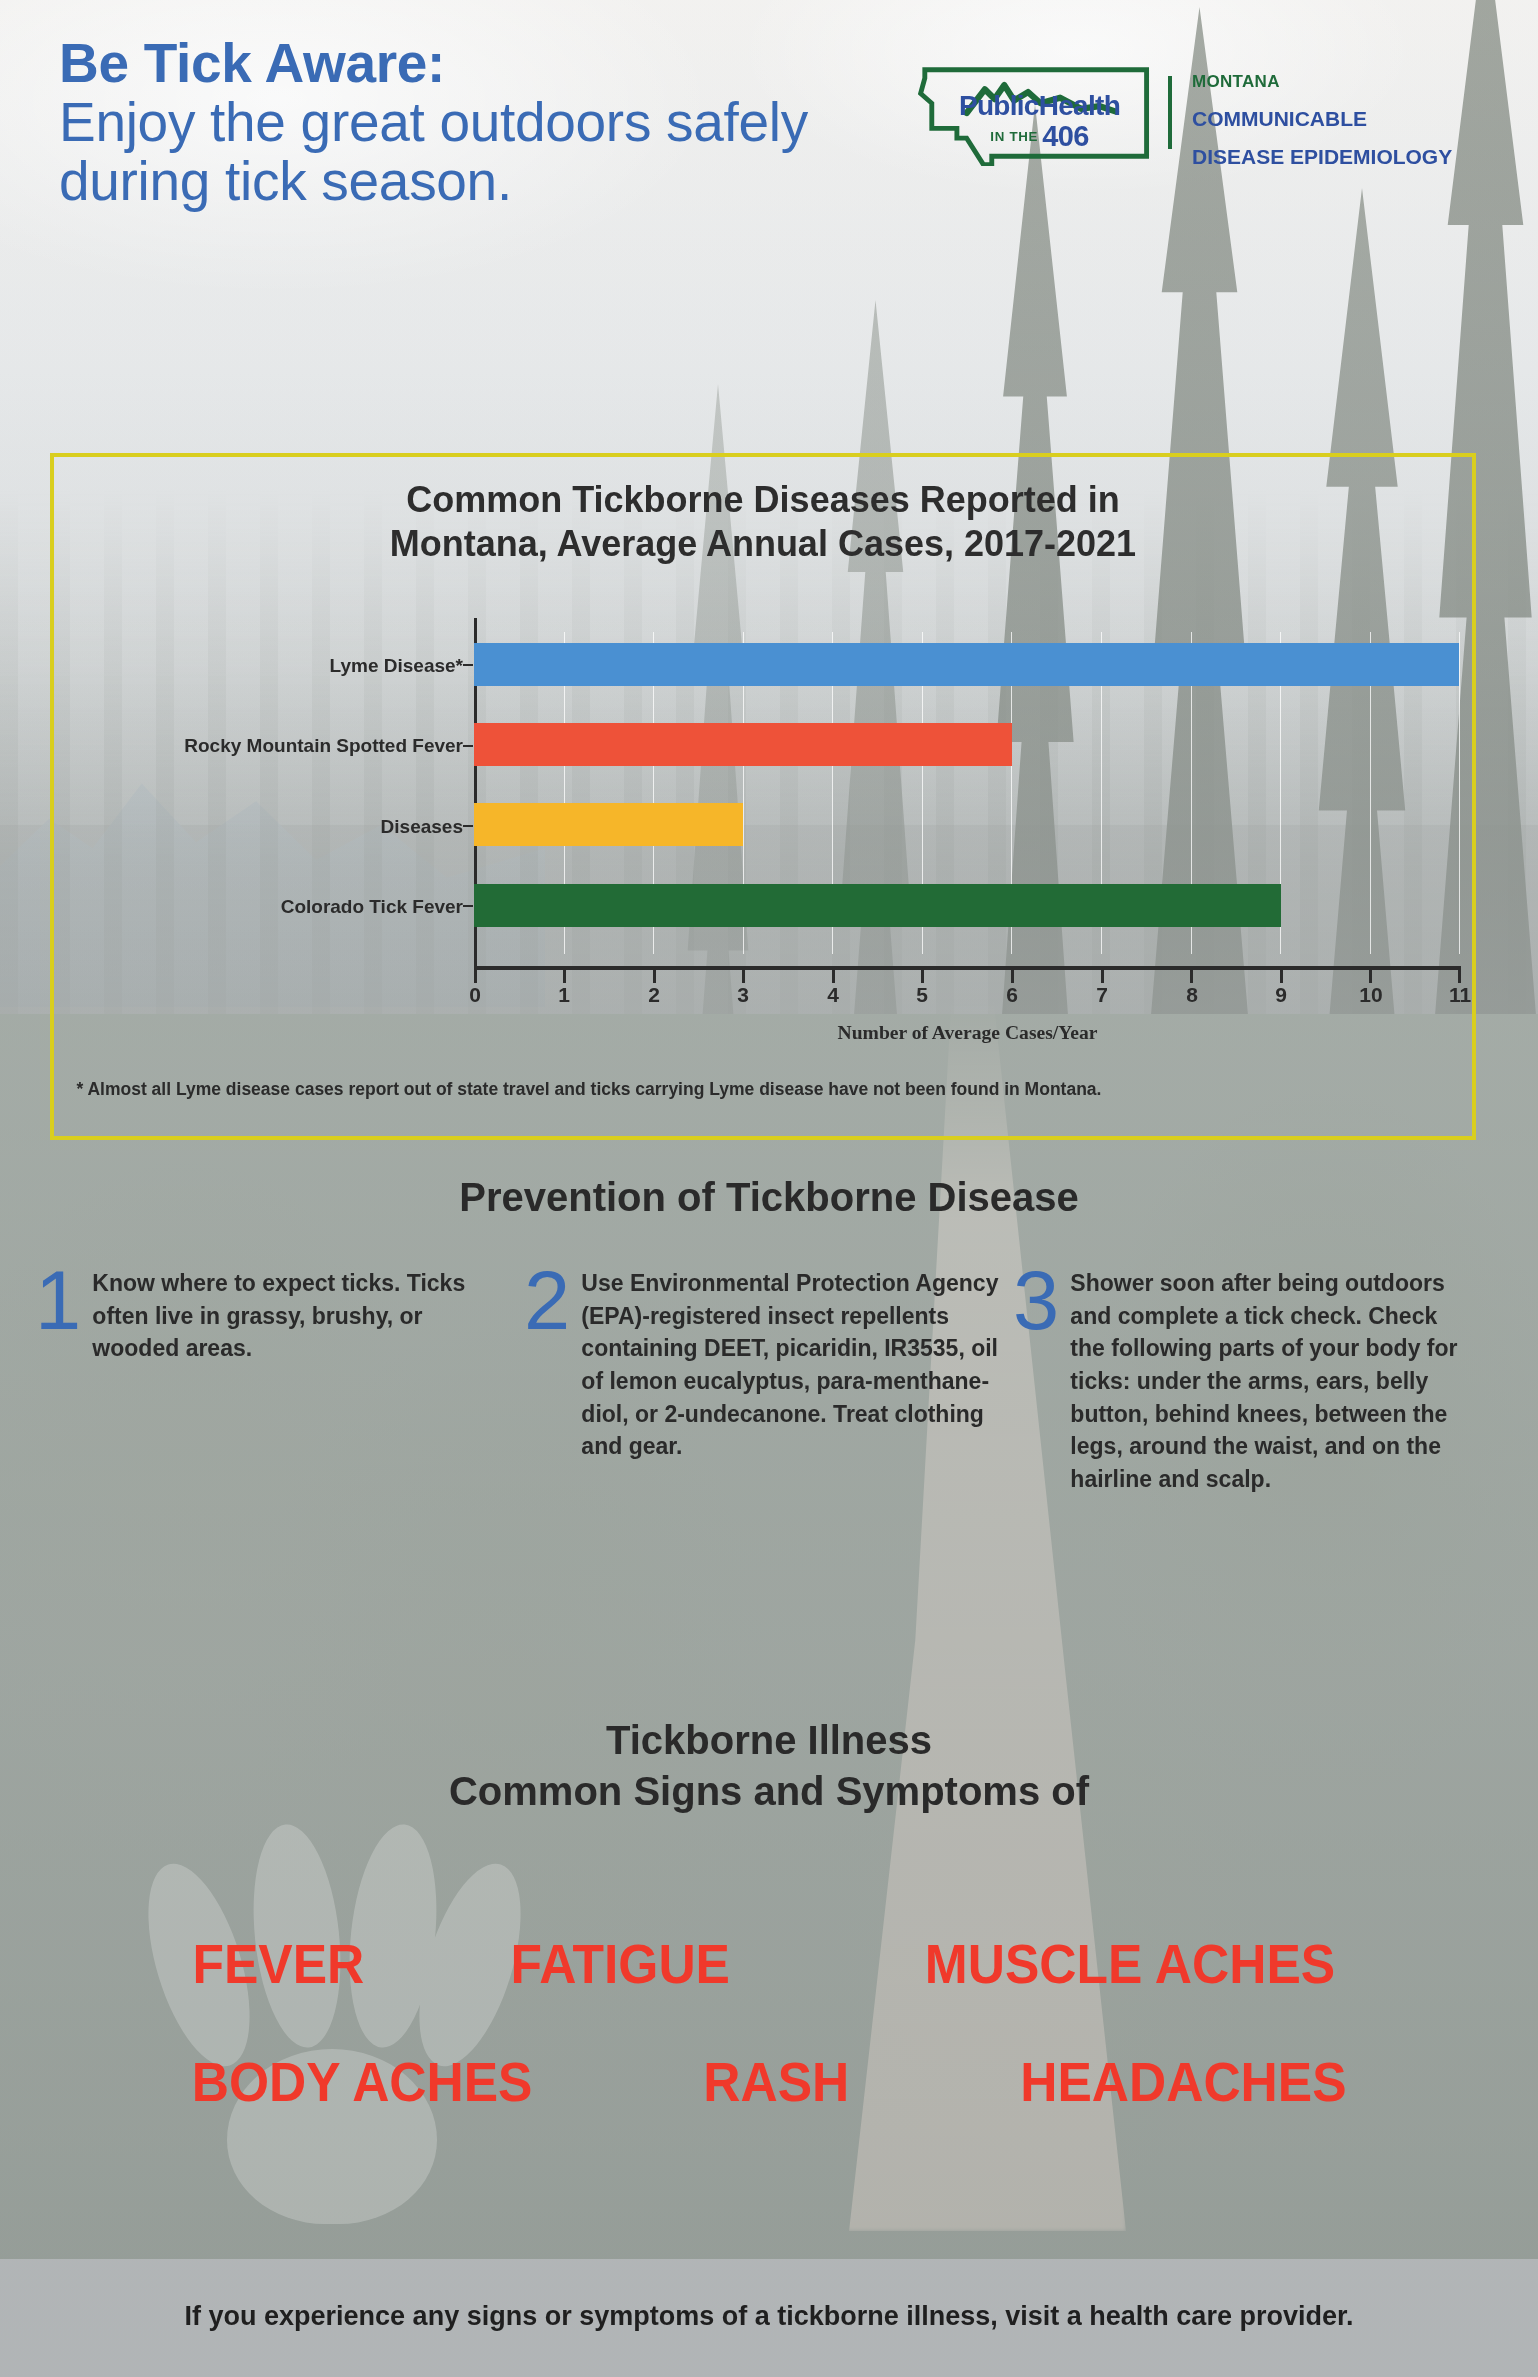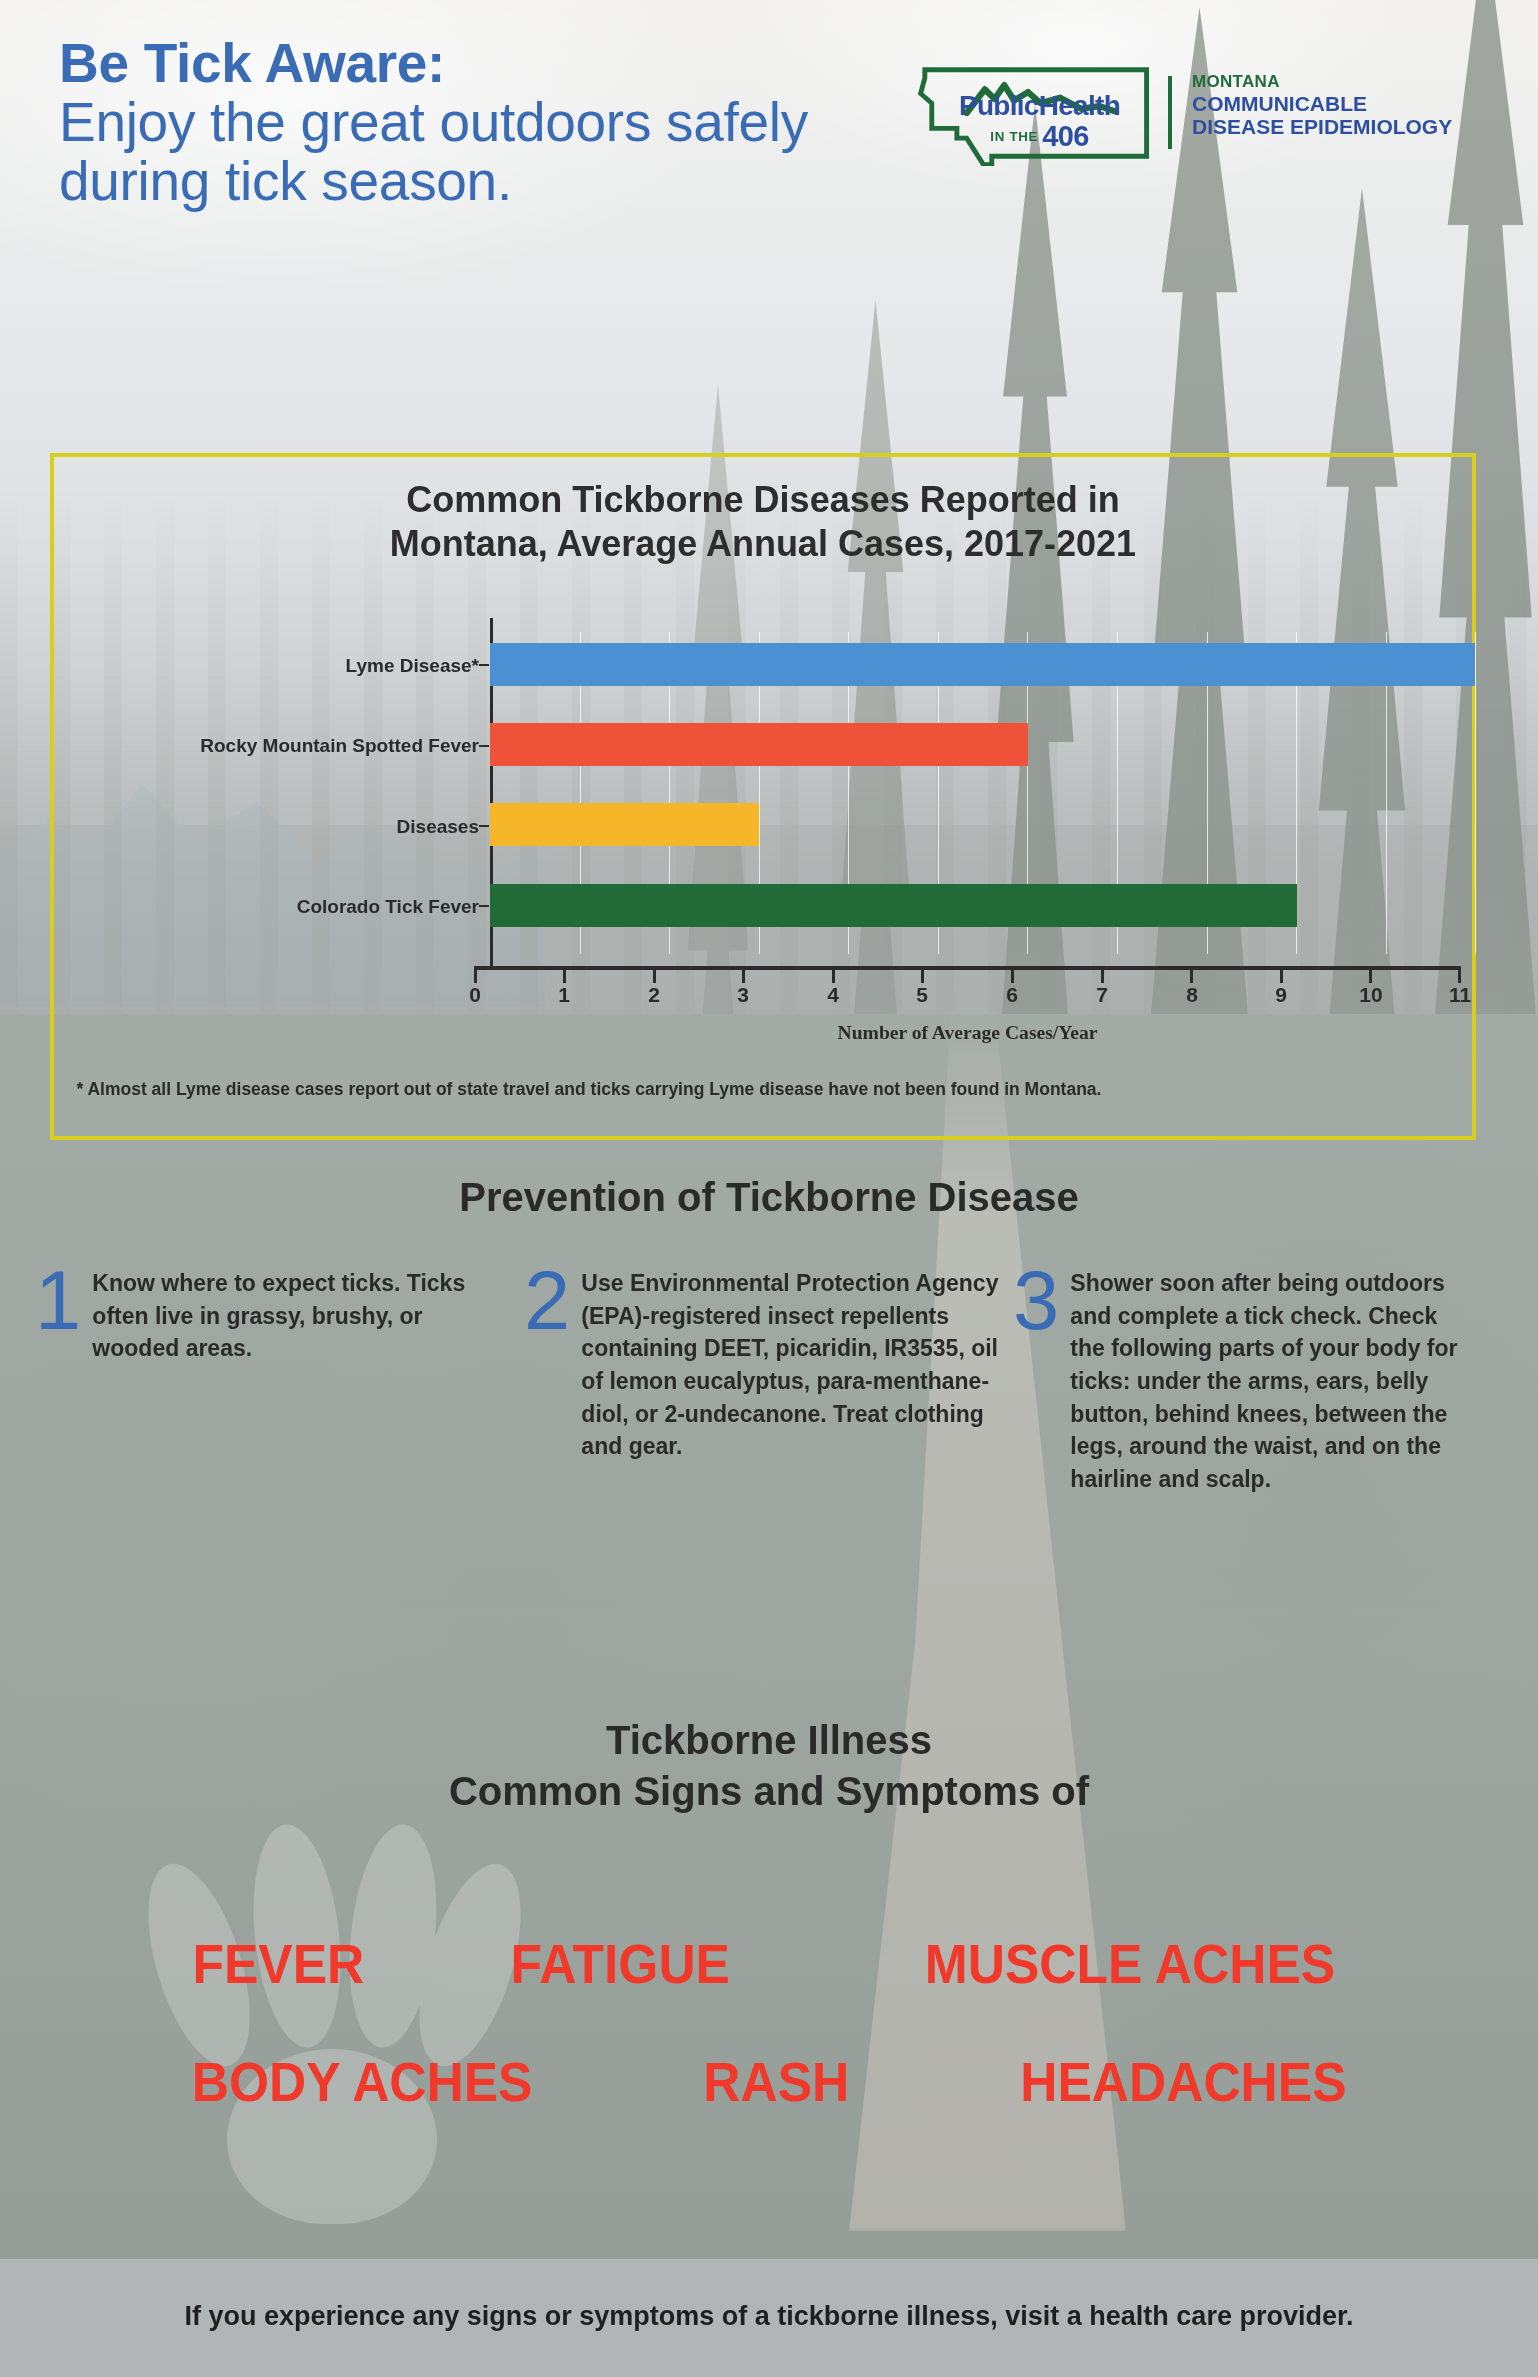--- a/index.html
+++ b/index.html
@@ -82,33 +82,33 @@
   
   .logo{position:absolute;left:909px;top:56px;width:573px;height:112px;}
   .mtshape{position:absolute;left:7px;top:4.2px;width:238px;height:106px;}
   .logotxt{position:absolute;left:36px;top:36px;width:189px;text-align:center;}
   .ph{font-size:28px;font-weight:bold;color:#2E4FA0;letter-spacing:-0.7px;line-height:1;}
   .inthe{font-size:13.3px;color:#1F6B3A;font-weight:bold;letter-spacing:0.7px;display:inline-block;vertical-align:middle;}
   .four06{font-size:29px;font-weight:bold;color:#2E4FA0;display:inline-block;vertical-align:middle;margin-left:4.2px;letter-spacing:-0.7px;}
   .divider{position:absolute;left:259px;top:19.6px;width:3.5px;height:73px;background:#1F6B3A;}
   .logoright{position:absolute;left:283px;top:17px;}
   .lr-mt{font-size:17px;font-weight:bold;color:#1F6B3A;letter-spacing:0.3px;line-height:1.1;}
-  .lr-a{font-size:21px;font-weight:bold;color:#2E4FA0;letter-spacing:0px;line-height:1.12;}
+  .lr-a{font-size:21px;font-weight:bold;color:#2E4FA0;letter-spacing:0px;line-height:1.12;margin-top:15px;}
 
   
   .chartcard{
     position:absolute;left:50px;top:453px;width:1426px;height:687px;
     border:4.9px solid #D9CE1E;box-sizing:border-box;
   }
   .chart-title{
     position:absolute;left:0;right:0;top:21px;text-align:center;
     font-size:36px;font-weight:bold;color:#2d2d2d;line-height:1.22;
     padding:0 105px;
   }
-  .plot{position:absolute;left:436px;top:175px;width:986px;height:322px;}
+  .plot{position:absolute;left:420px;top:175px;width:986px;height:322px;}
   .gridline{position:absolute;top:0;width:1.4px;height:100%;background:rgba(255,255,255,.75);}
   .yaxis{position:absolute;left:0;top:-14px;width:2.8px;height:350px;background:#2b2b2b;}
   .bar{position:absolute;height:43px;}
   .bar.b0{top:10.5px;}
   .bar.b1{top:91px;}
   .bar.b2{top:171px;}
   .bar.b3{top:252px;}
   .ylab{
     position:absolute;right:997px;width:434px;text-align:right;
     font-size:19px;font-weight:bold;color:#2b2b2b;white-space:nowrap;

